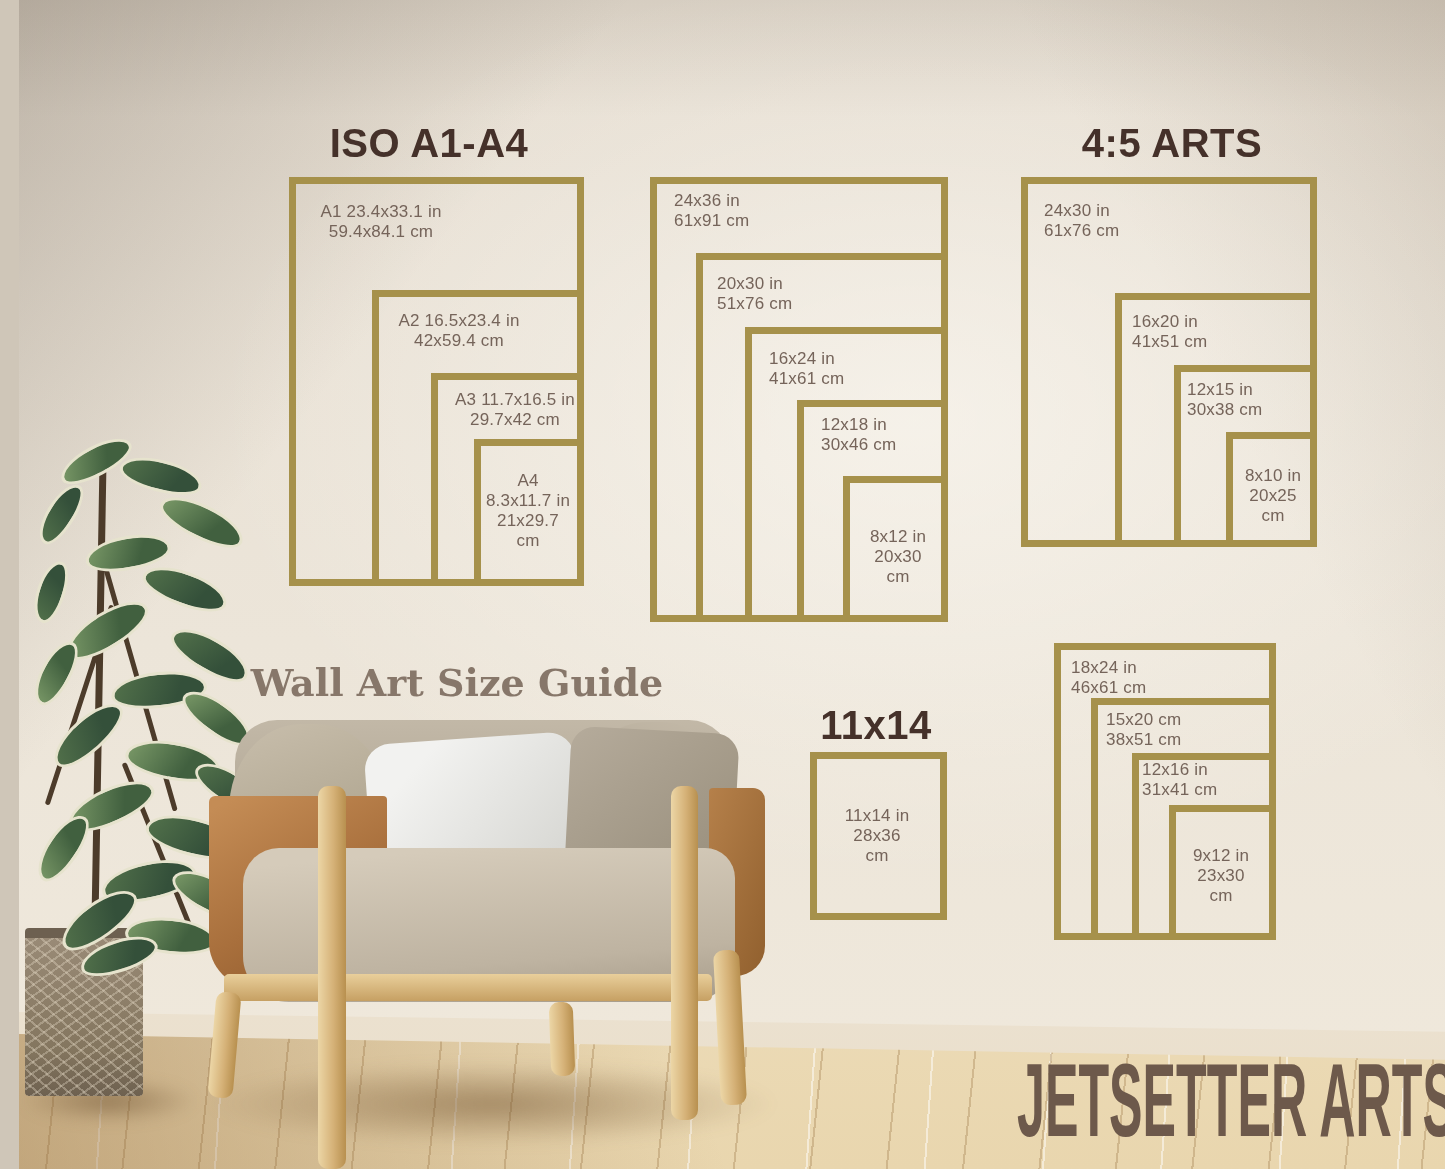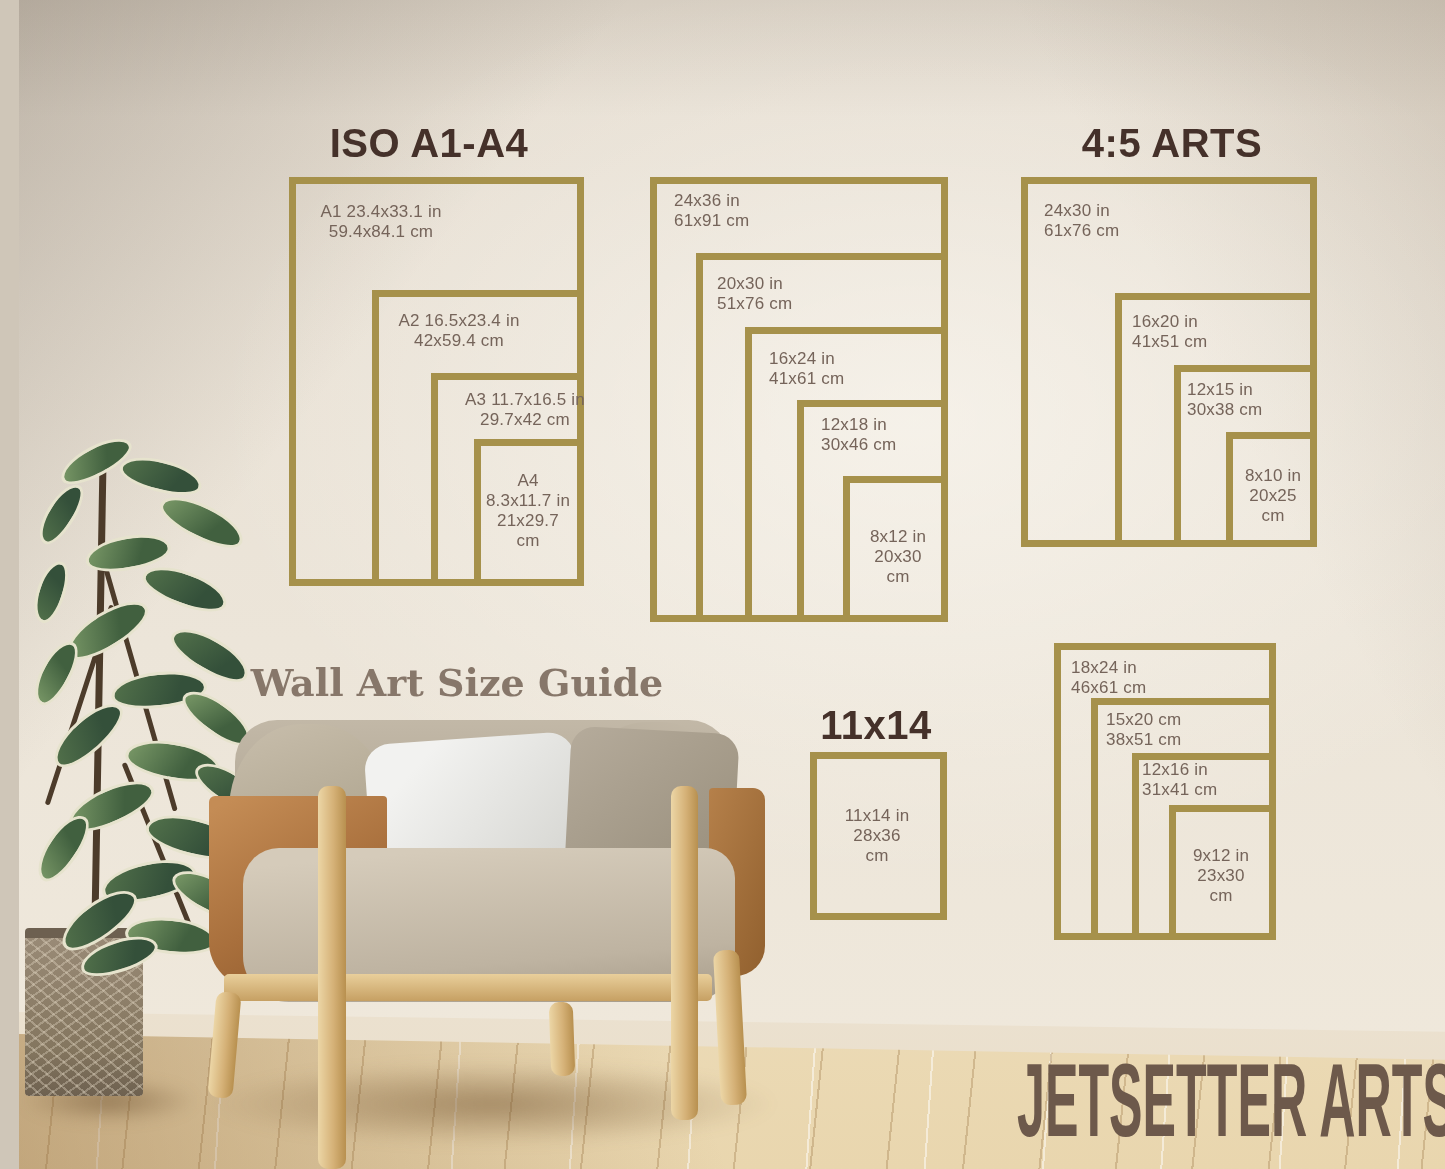--- a/index.html
+++ b/index.html
@@ -58,21 +58,21 @@
   <div class="frame" style="left:412px;top:373px;width:153px;height:213px"></div>
   <div class="frame" style="left:455px;top:439px;width:110px;height:147px"></div>
   <div class="flabel c" style="left:280px;top:202px;width:164px">
     <div>A1 23.4x33.1 in</div>
     <div>59.4x84.1 cm</div>
   </div>
   <div class="flabel c" style="left:358px;top:311px;width:164px">
     <div>A2 16.5x23.4 in</div>
     <div>42x59.4 cm</div>
   </div>
-  <div class="flabel c" style="left:424px;top:390px;width:164px">
+  <div class="flabel c" style="left:414px;top:390px;width:164px">
     <div>A3 11.7x16.5 in</div>
     <div>29.7x42 cm</div>
   </div>
   <div class="flabel c" style="left:444px;top:471px;width:130px">
     <div>A4</div>
     <div>8.3x11.7 in</div>
     <div>21x29.7</div>
     <div>cm</div>
   </div>
 

